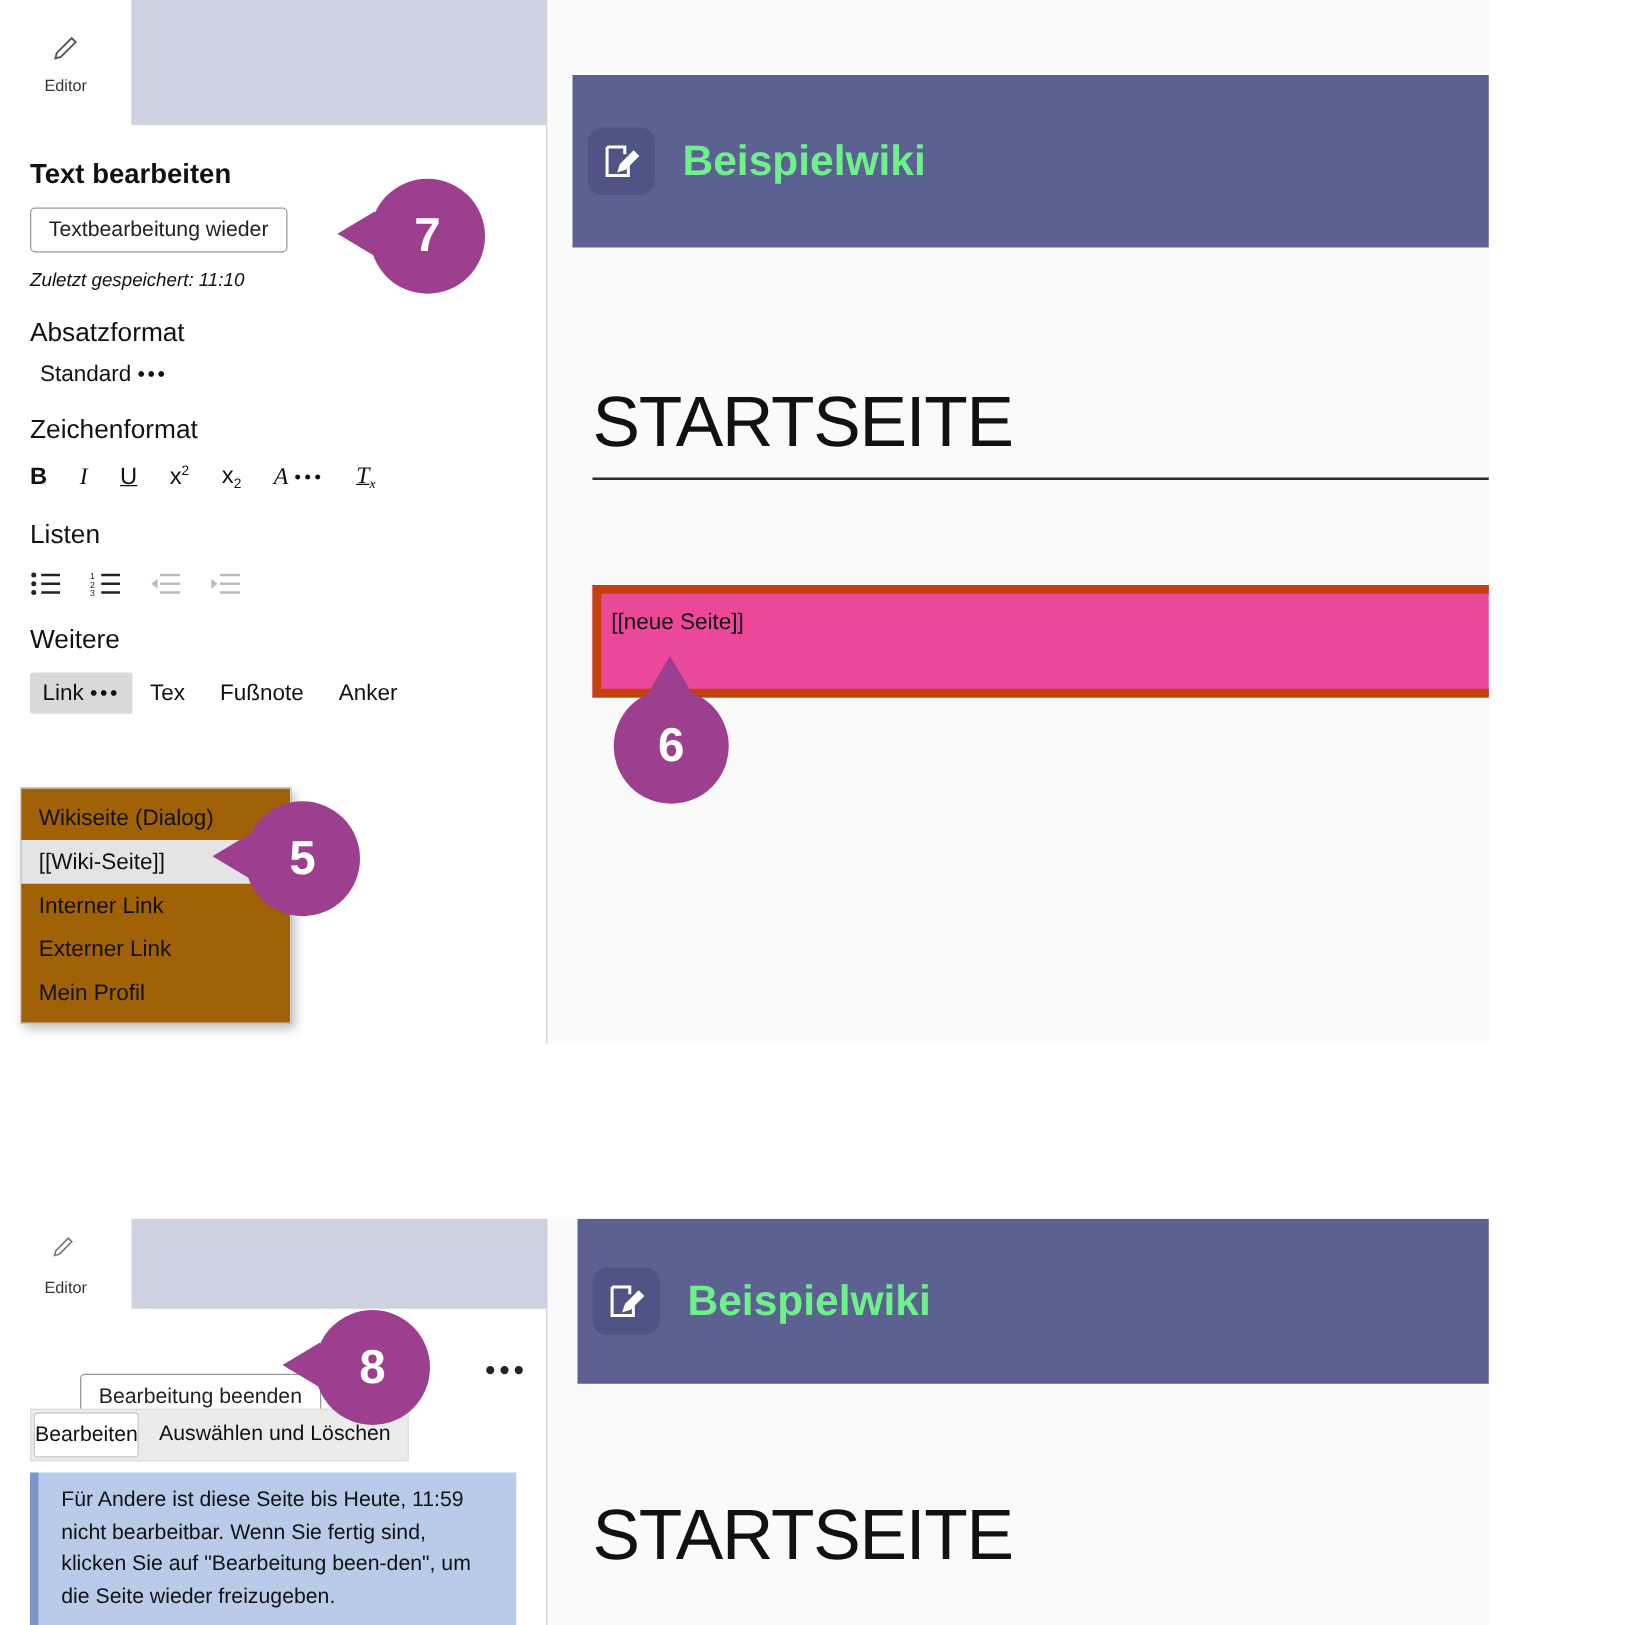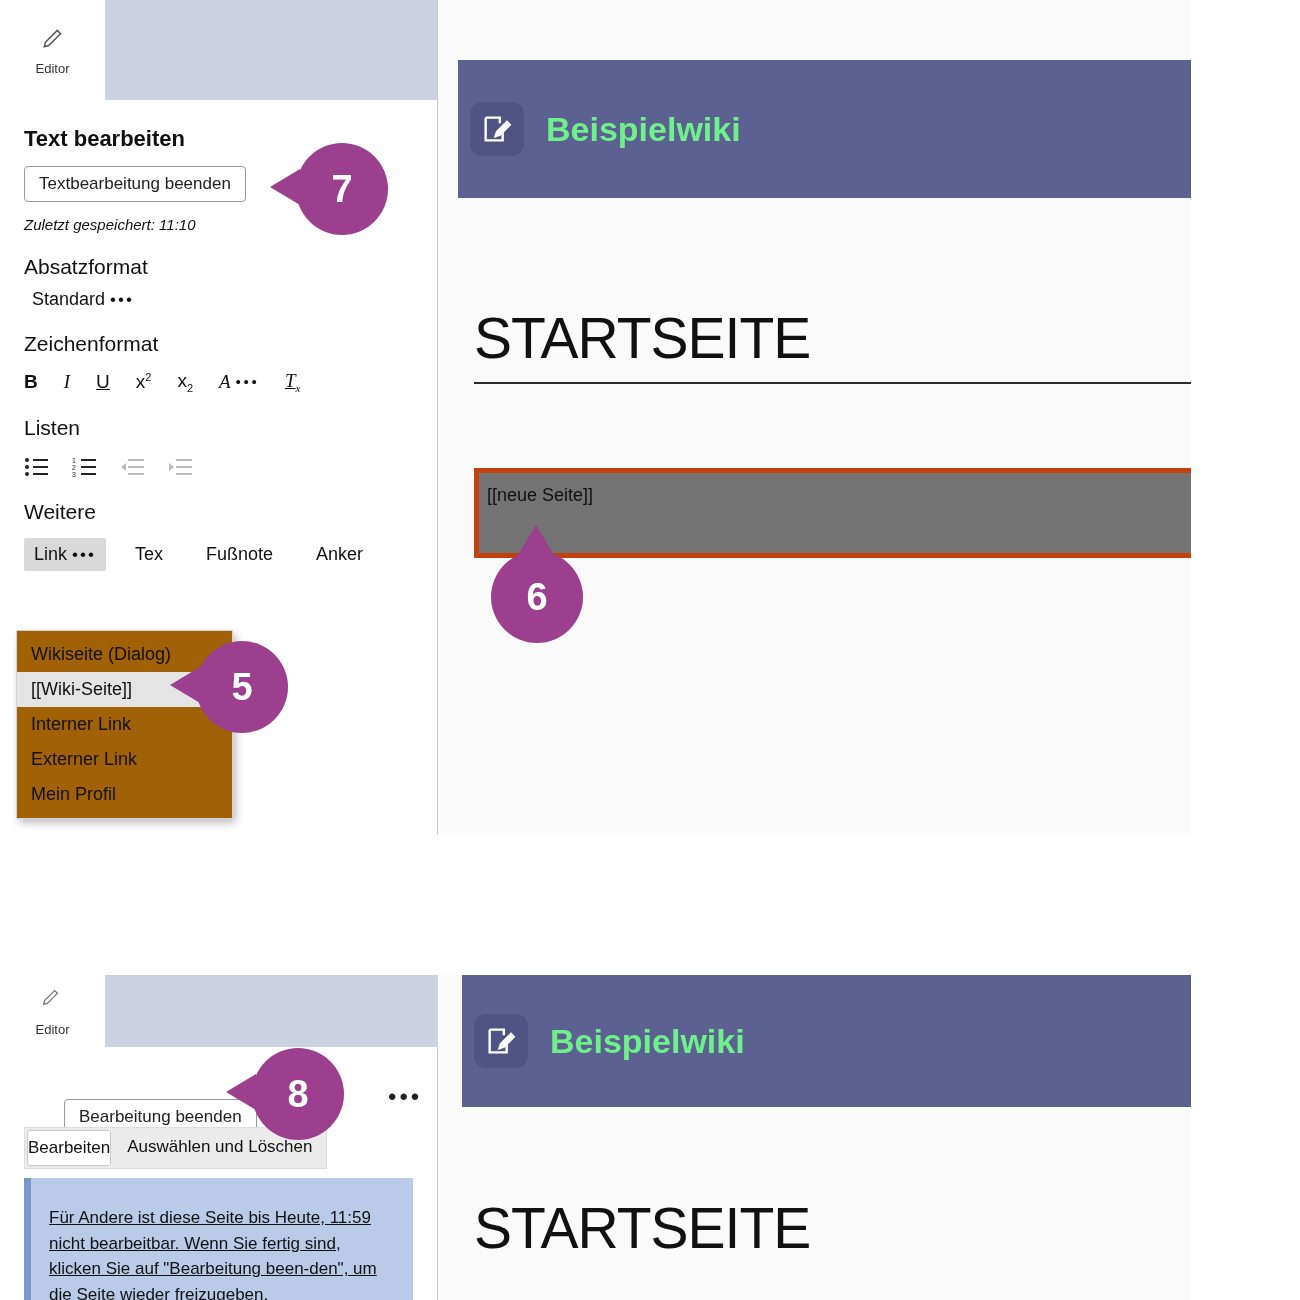--- a/index.html
+++ b/index.html
@@ -115,21 +115,21 @@
     display: flex;
     align-items: center;
     gap: 22px;
     margin-top: 16px;
   }
   .list-icon { width: 26px; height: 22px; }
 
   .weitere-row {
     display: flex;
     align-items: center;
-    gap: 15px;
+    gap: 0px;
     margin-top: 14px;
     font-size: 18px;
     color: #111;
   }
   .weitere-row .chip {
     background: #d9d9d9;
     padding: 6px 10px;
     border-radius: 2px;
   }
   .weitere-row .plain {
@@ -191,22 +191,22 @@
     letter-spacing: -1px;
     color: #111;
   }
   .wiki-rule {
     position: absolute;
     height: 2px;
     background: #2b2b2b;
   }
   .edit-box {
     position: absolute;
-    border: 5px solid #c2410c;
-    background: #737373;
+    border: 7px solid #c2410c;
+    background: #ec4899;
     box-sizing: border-box;
     padding: 12px 8px;
     font-size: 18px;
     color: #111;
   }
 
   
   .marker {
     position: absolute;
     width: 92px;
@@ -273,26 +273,25 @@
   .tabs-row .tab.active {
     background: #ffffff;
     border: 1px solid #c9c9c9;
     border-radius: 3px;
     margin: 2px;
     padding: 7px 0;
   }
   .info-box {
     position: absolute;
     background: #b9cbe8;
-    padding: 27px 18px;
+    padding: 9px 18px;
     box-sizing: border-box;
     font-size: 17px;
     line-height: 1.5;
     color: #111;
-    text-decoration: underline;
   }
   .info-bar {
     position: absolute;
     width: 7px;
     background: #7a97c9;
   }
 </style>
 </head>
 <body>
 
@@ -308,21 +307,21 @@
               <path d="M4 20 L5 16 L16 5 L19 8 L8 19 Z"></path>
             </svg>
           </span>
           <span class="label">Editor</span>
         </div>
       </div>
 
       <div class="sidebar-body">
         <h2 class="section-title">Text bearbeiten</h2>
 
-        <div class="btn-outline">Textbearbeitung beenden</div>
+        <div class="btn-outline">Textbearbeitung wieder</div>
 
         <p class="saved-note">Zuletzt gespeichert: 11:10</p>
 
         <h3 class="group-title">Absatzformat</h3>
         <div class="para-format">
           <span>Standard</span>
           <span class="dots">•••</span>
         </div>
 
         <h3 class="group-title">Zeichenformat</h3>

